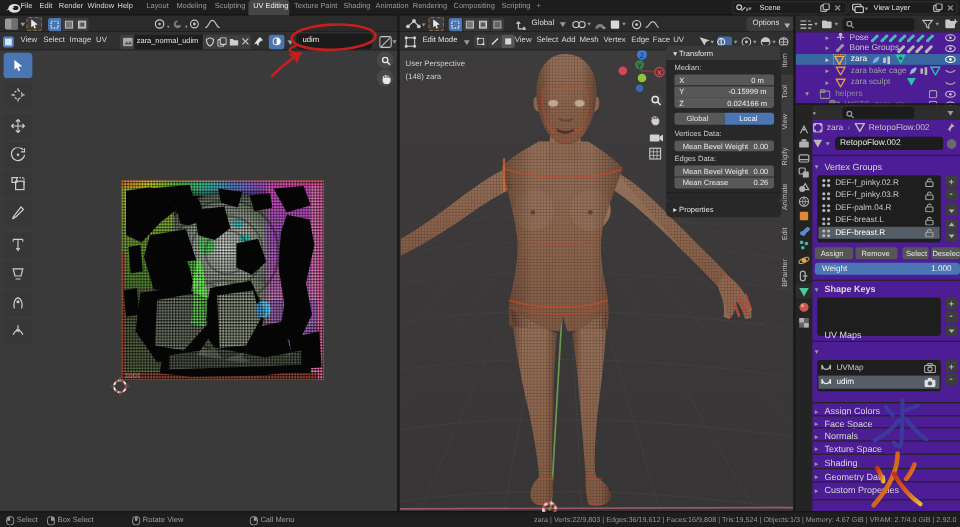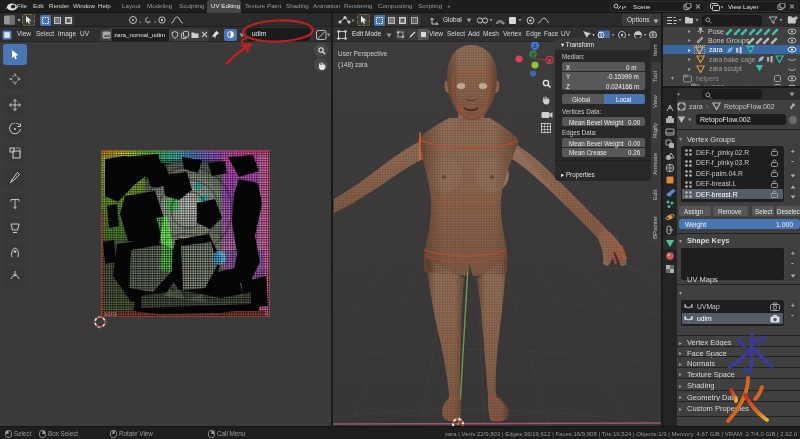--- a/index.html
+++ b/index.html
@@ -644,21 +644,21 @@
       <span class="abs" style="left:2px;top:18px;transform:rotate(-90deg);transform-origin:0 0;">Item</span>
       <span class="abs" style="left:2px;top:44px;transform:rotate(-90deg);transform-origin:0 0;">Tool</span>
       <span class="abs" style="left:2px;top:70px;transform:rotate(-90deg);transform-origin:0 0;">View</span>
       <span class="abs" style="left:2px;top:100px;transform:rotate(-90deg);transform-origin:0 0;">Rigify</span>
       <span class="abs" style="left:2px;top:137px;transform:rotate(-90deg);transform-origin:0 0;">Animate</span>
       <span class="abs" style="left:2px;top:162px;transform:rotate(-90deg);transform-origin:0 0;">Edit</span>
       <span class="abs" style="left:2px;top:201px;transform:rotate(-90deg);transform-origin:0 0;">BPainter</span>
     </div>
   </div>
 
-  <div class="abs" style="left:663px;top:27px;width:137px;height:399px;background:#404040;" id="rightcol">
+  <div class="abs" style="left:663px;top:27px;width:137px;height:399px;background:#4c1d95;" id="rightcol">
       <span class="abs txt" style="left:25px;top:0px;color:#9a9a9a;font-size:6px;">▸</span>
       <svg class="abs" style="left:33px;top:0px" width="9" height="8" viewBox="0 0 9 8">
         <circle cx="4.5" cy="1.8" r="1.5" fill="#bdbdbd"></circle>
         <path d="M4.5,3.5 v3 M1.5,4.5 l3,-1 l3,1" stroke="#bdbdbd" fill="none"></path>
       </svg>
       <span class="abs txt" style="left:45px;top:0.5px;color:#c8c8c8;font-size:7px;">Pose</span>
       <svg class="abs" style="left:62px;top:0.5px" width="8" height="8" viewBox="0 0 8 8">
         <path d="M2.4,5.6 L5.6,2.4" stroke="#3fbfae" stroke-width="2.4" stroke-linecap="round"></path>
         <circle cx="2" cy="6" r="1.3" fill="#3fbfae"></circle>
         <circle cx="6" cy="2" r="1.3" fill="#3fbfae"></circle>
@@ -964,21 +964,21 @@
         <rect x="0.5" y="2.5" width="9" height="6" rx="1" fill="#e0e0e0"></rect>
         <circle cx="5" cy="5.5" r="1.8" fill="#555d66"></circle>
         <rect x="3.2" y="1" width="3.6" height="1.8" fill="#e0e0e0"></rect>
       </svg>
       <div class="abs" style="left:125px;top:273px;width:10px;height:10px;background:#3d3d3d;border-radius:2px;"></div>
       <span class="abs txt" style="left:127.5px;top:273.5px;color:#d0d0d0;font-size:8px;">+</span>
       <div class="abs" style="left:125px;top:283.5px;width:10px;height:10px;background:#3d3d3d;border-radius:2px;"></div>
       <span class="abs txt" style="left:128px;top:283px;color:#d0d0d0;font-size:9px;">-</span>
       <div class="abs" style="left:14px;top:308px;width:123px;height:1px;background:#232323;border-radius:0px;"></div>
       <span class="abs txt" style="left:16px;top:311.5px;color:#9a9a9a;font-size:6px;">▸</span>
-      <span class="abs txt" style="left:24px;top:311px;color:#d6d6d6;font-size:7.5px;">Vertex Edges</span>
+      <span class="abs txt" style="left:24px;top:311px;color:#d6d6d6;font-size:7.5px;">Assign Colors</span>
       <div class="abs" style="left:14px;top:318.5px;width:123px;height:1px;background:#232323;border-radius:0px;"></div>
       <span class="abs txt" style="left:16px;top:322px;color:#9a9a9a;font-size:6px;">▸</span>
       <span class="abs txt" style="left:24px;top:321.5px;color:#d6d6d6;font-size:7.5px;">Face Space</span>
       <div class="abs" style="left:14px;top:329px;width:123px;height:1px;background:#232323;border-radius:0px;"></div>
       <span class="abs txt" style="left:16px;top:332.5px;color:#9a9a9a;font-size:6px;">▸</span>
       <span class="abs txt" style="left:24px;top:332px;color:#d6d6d6;font-size:7.5px;text-align:center;">Normals</span>
       <div class="abs" style="left:14px;top:339.5px;width:123px;height:1px;background:#232323;border-radius:0px;"></div>
       <span class="abs txt" style="left:16px;top:343px;color:#9a9a9a;font-size:6px;">▸</span>
       <span class="abs txt" style="left:24px;top:342.5px;color:#d6d6d6;font-size:7.5px;">Texture Space</span>
       <div class="abs" style="left:14px;top:351px;width:123px;height:1px;background:#232323;border-radius:0px;"></div>

